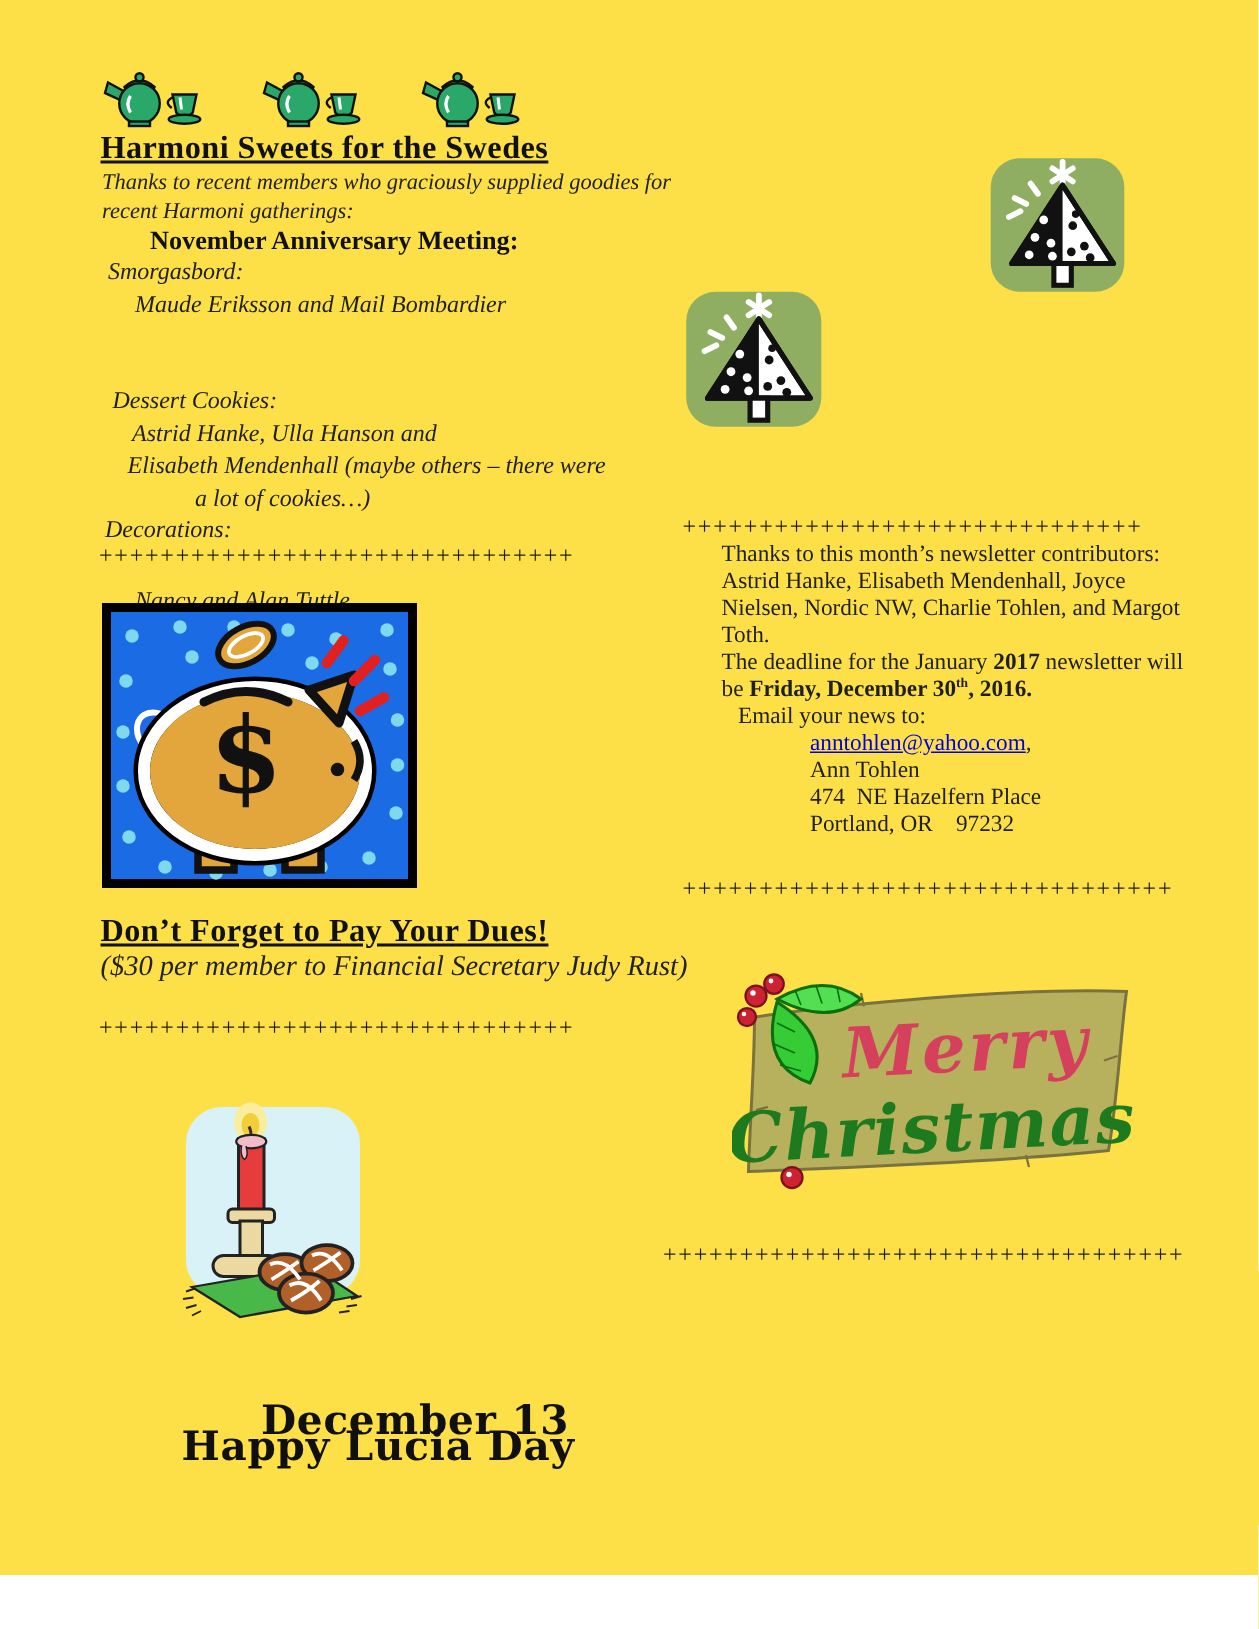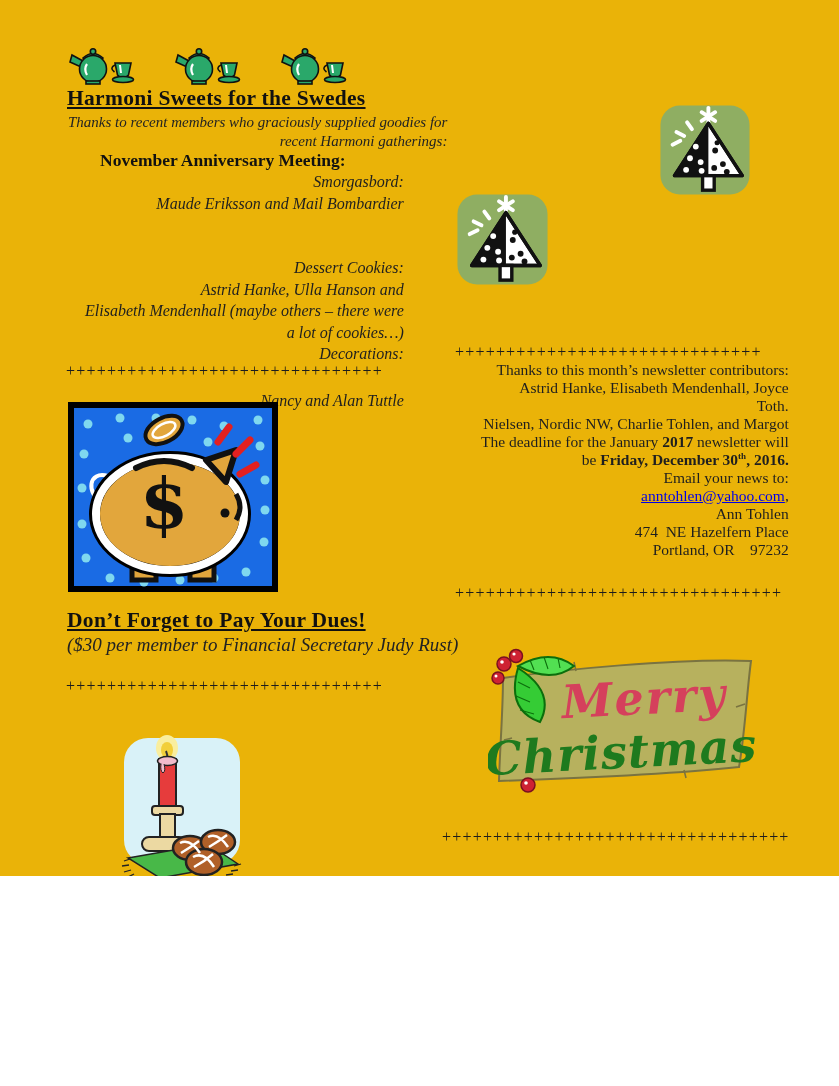--- a/index.html
+++ b/index.html
@@ -1,17 +1,17 @@
 <!DOCTYPE html>
 <html><head>
 <meta charset="utf-8">
 <style>
   html,body{margin:0;padding:0;background:#fff;}
-  .page{position:relative;width:839px;height:876px;background:#eab308;overflow:hidden;
-        font-family:"Liberation Serif", serif;color:#1a1a1a;text-align:right;}
+  .page{position:relative;width:839px;height:1050px;background:#fde047;overflow:hidden;
+        font-family:"Liberation Serif", serif;color:#1a1a1a;}
   .abs{position:absolute;}
   .plus{font-size:16px;letter-spacing:1.2px;color:#1c1c1c;white-space:pre;font-family:"Liberation Serif",serif;}
   .h1{font-size:21.5px;font-weight:bold;text-decoration:underline;letter-spacing:.3px;color:#111;}
   .intro{font-size:15px;font-style:italic;line-height:19px;color:#222;}
   .meeting{font-size:17.5px;font-weight:bold;color:#111;}
   .glist{font-size:16px;font-style:italic;line-height:21.5px;color:#1f1f1f;}
   .glist div{white-space:pre;}
   .duesnote{font-size:19px;font-style:italic;color:#222;}
   .rtext{font-size:15.5px;line-height:18px;color:#1f1f1f;}
   .rtext div{white-space:pre;}
@@ -248,22 +248,22 @@
       <circle cx="70" cy="70" r="3"></circle>
         <circle cx="60" cy="40" r="2.6"></circle>
     </g>
   </svg>
 
   <div class="abs plus" style="left:455px;top:343px;">++++++++++++++++++++++++++++++</div>
 
   <div class="abs rtext" style="left:455px;top:361px;">
     <div style="padding-left:26px;">Thanks to this month’s newsletter contributors:</div>
     <div style="padding-left:26px;">Astrid Hanke, Elisabeth Mendenhall, Joyce</div>
+    <div style="padding-left:26px;">Nielsen, Nordic NW, Charlie Tohlen, and Margot</div>
     <div style="padding-left:26px;">Toth.</div>
-    <div style="padding-left:26px;">Nielsen, Nordic NW, Charlie Tohlen, and Margot</div>
     <div style="padding-left:26px;"><span>The deadline for the January </span><b>2017</b><span> newsletter will</span></div>
     <div style="padding-left:26px;"><span>be </span><b><span>Friday, December 30</span><sup>th</sup><span>, 2016.</span></b></div>
     <div style="padding-left:37px;">Email your news to:</div>
     <div style="padding-left:85px;"><a class="mail" href="#">anntohlen@yahoo.com</a><span>,</span></div>
     <div style="padding-left:85px;">Ann Tohlen</div>
     <div style="padding-left:85px;">474  NE Hazelfern Place</div>
     <div style="padding-left:85px;">Portland, OR    97232</div>
   </div>
 
   <div class="abs plus" style="left:455px;top:584px;">++++++++++++++++++++++++++++++++</div>

